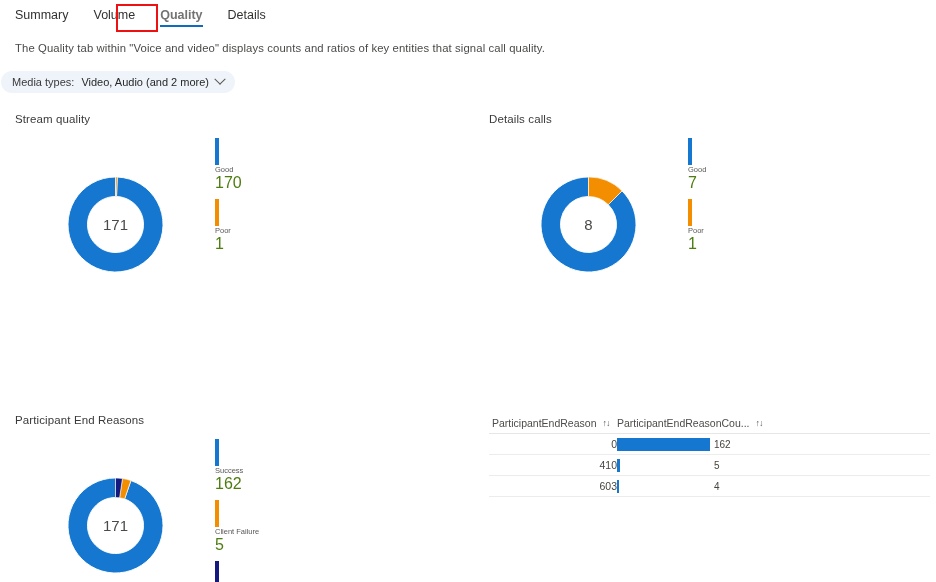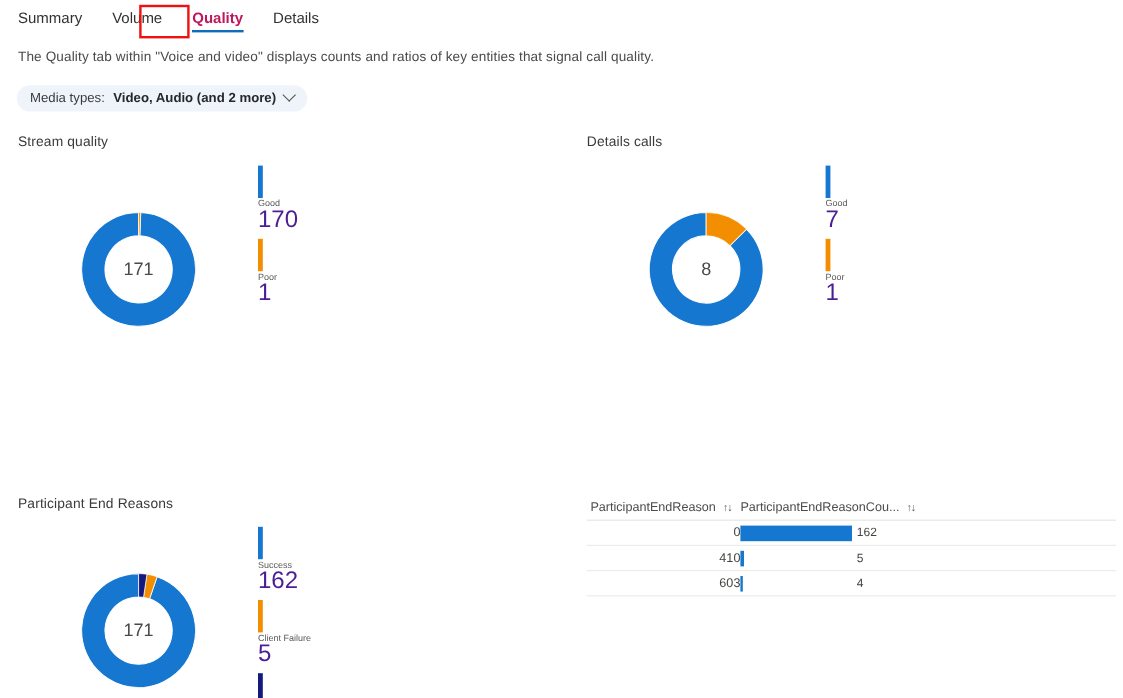--- a/index.html
+++ b/index.html
@@ -22,21 +22,21 @@
   .tab {
     font-size: 12.5px;
     color: #323130;
     padding: 0 0 4px 0;
     margin-right: 25px;
     cursor: pointer;
     position: relative;
     white-space: nowrap;
   }
   .tab:first-child { margin-left: 15px; }
-  .tab.active { font-weight: bold; color: #be185d; }
+  .tab.active { font-weight: bold; color: #737373; }
   .tab.active::after {
     content: "";
     position: absolute;
     left: 0; right: 0; bottom: -1px;
     height: 2.5px;
     background: #0f6cbd;
   }
   .tab-highlight {
     position: absolute;
     left: 116px; top: 4px;
@@ -50,35 +50,35 @@
     position: absolute;
     left: 15px; top: 42px;
     font-size: 11.3px;
     color: #4a4a48;
     letter-spacing: 0.01em;
   }
 
   
   .filters {
     position: absolute;
-    left: 14px; top: 71px;
+    left: 1px; top: 71px;
     display: flex; 
   }
   .pill {
     display: flex; align-items: center; gap: 7px;
     height: 22px;
     padding: 0 11px;
     border-radius: 11px;
     background: #eff4fb;
     font-size: 11px;
     color: #393b3c;
     cursor: pointer;
     white-space: nowrap;
   }
-  .pill .pill-value { font-weight: bold; color: #25282a; }
+  .pill .pill-value { font-weight: normal; color: #25282a; }
   .chev {
     display: inline-block;
     width: 8px; height: 8px;
     border-right: 1.3px solid #5a5a58;
     border-bottom: 1.3px solid #5a5a58;
     transform: rotate(45deg) translate(-2px,-2px);
   }
 
   
   .section-title {
@@ -108,22 +108,22 @@
     flex: none;
   }
   .legend-texts { display: flex; flex-direction: column; justify-content: flex-start; }
   .legend-label {
     font-size: 7.5px;
     color: #5a5957;
     line-height: 9px;
     white-space: nowrap;
   }
   .legend-value {
-    font-size: 20px;
-    color: #4c1d95;
+    font-size: 16px;
+    color: #4d7c0f;
     line-height: 18px;
   }
 
   
   .tbl {
     position: absolute;
     left: 489px; top: 412px;
     width: 441px;
     text-align: right;
   }

